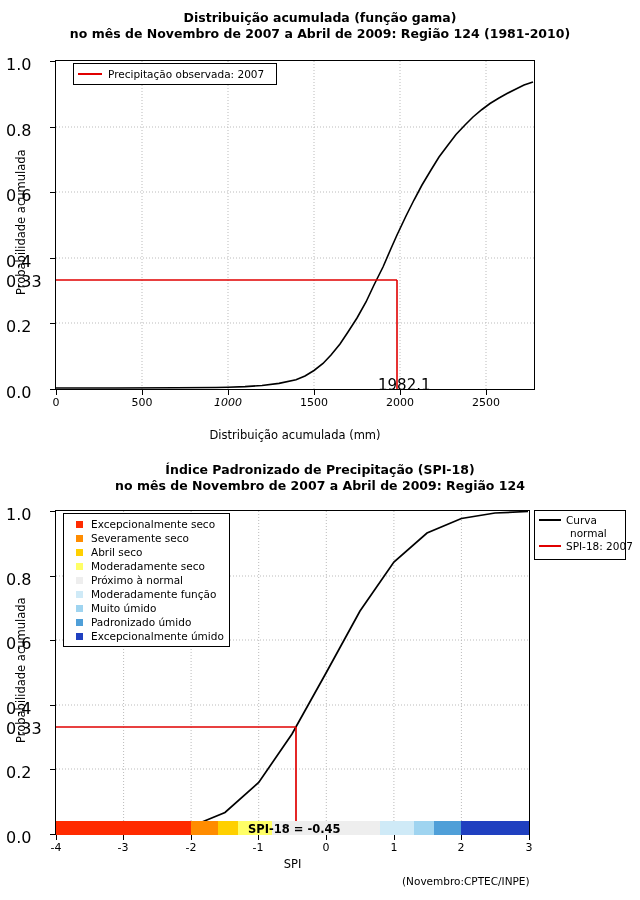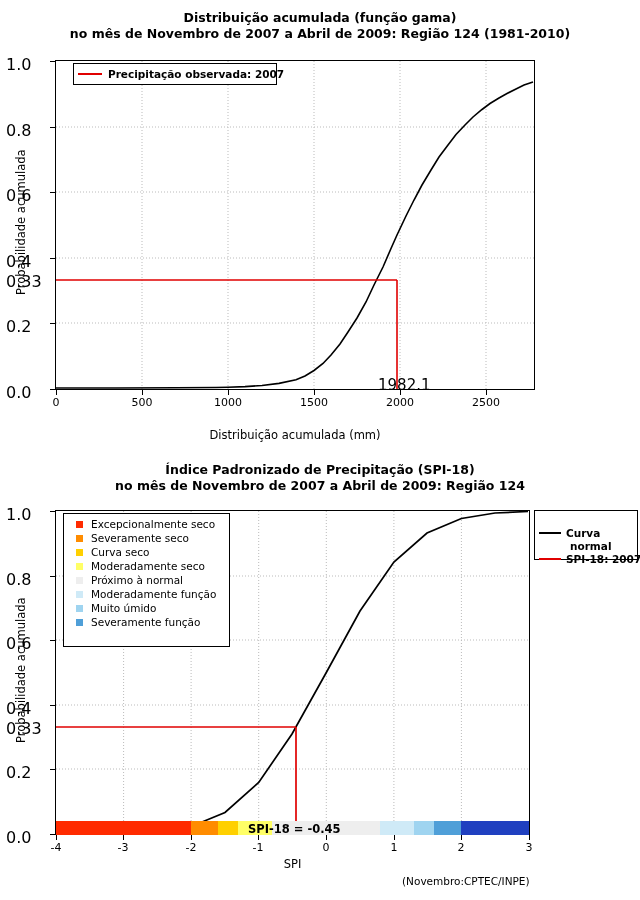--- a/index.html
+++ b/index.html
@@ -156,21 +156,21 @@
         <line x1="0" y1="66" x2="478" y2="66"></line>
       </g>
 
       <path d="M0,327 L60,327 L120,326.8 L160,326.5 L172,326.2 L189,325.6 L206,324.5 L223,322.4 L240,318.8 L249,315 L258,309.5 L267,302.5 L275,294 L284,283 L292,271 L301,257 L310,241 L318,224 L327,206 L335,187.5 L341,174 L350,155 L358,139 L366,124 L375,109 L383,96 L392,84 L400,73.5 L409,64 L417,56 L426,48.5 L434,42.5 L443,37 L451,32.5 L460,28 L468,24 L477,21" fill="none" stroke="#000000" stroke-width="1.6"></path>
 
       <line x1="0" y1="219" x2="341" y2="219" stroke="#e00000" stroke-width="1.6"></line>
       <line x1="341" y1="219" x2="341" y2="328" stroke="#e00000" stroke-width="1.6"></line>
     </svg>
   </div>
 
-  <div class="legend-box" style="left:73px; top:63px; width:204px; height:22px;font-weight:bold;">
+  <div class="legend-box" style="left:73px; top:63px; width:204px; height:22px;">
     <div class="legend-row" style="height:20px;">
       <span class="legend-swatch-line" style="background:#e00000;"></span>
       <span class="legend-label">Precipitação observada: 2007</span>
     </div>
   </div>
 
   <div class="tick-mark-y" style="left:50px; top:389px;"></div>
   <div class="tick-mark-y" style="left:50px; top:323px;"></div>
   <div class="tick-mark-y" style="left:50px; top:258px;"></div>
   <div class="tick-mark-y" style="left:50px; top:192px;"></div>
@@ -188,21 +188,21 @@
 
   <div class="tick-mark-x" style="left:56px; top:390px;"></div>
   <div class="tick-mark-x" style="left:142px; top:390px;"></div>
   <div class="tick-mark-x" style="left:228px; top:390px;"></div>
   <div class="tick-mark-x" style="left:314px; top:390px;"></div>
   <div class="tick-mark-x" style="left:400px; top:390px;"></div>
   <div class="tick-mark-x" style="left:486px; top:390px;"></div>
 
   <div class="tick-label-x" style="left:26px; top:396px;">0</div>
   <div class="tick-label-x" style="left:112px; top:396px;">500</div>
-  <div class="tick-label-x" style="left:198px; top:396px;">1000</div>
+  <div class="tick-label-x" style="left:198px; top:396px;font-style:italic;">1000</div>
   <div class="tick-label-x" style="left:284px; top:396px;">1500</div>
   <div class="tick-label-x" style="left:370px; top:396px;">2000</div>
   <div class="tick-label-x" style="left:456px; top:396px;">2500</div>
 
   <div class="annot" style="left:378px; top:376px;">1982.1</div>
 
   <div class="axis-label" style="left:55px; top:428px; width:480px;">Distribuição acumulada (mm)</div>
   <div class="y-axis-label" style="left:14px; top:295px;">Probabilidade acumulada</div>
 </div>
 
@@ -241,45 +241,49 @@
     <div class="legend-row">
       <span class="legend-swatch-dot" style="background:#ff2b00;"></span>
       <span class="legend-label">Excepcionalmente seco</span>
     </div>
     <div class="legend-row">
       <span class="legend-swatch-dot" style="background:#ff8c00;"></span>
       <span class="legend-label">Severamente seco</span>
     </div>
     <div class="legend-row">
       <span class="legend-swatch-dot" style="background:#ffd000;"></span>
-      <span class="legend-label">Curva seco</span>
+      <span class="legend-label">Abril seco</span>
     </div>
     <div class="legend-row">
       <span class="legend-swatch-dot" style="background:#ffff66;"></span>
       <span class="legend-label">Moderadamente seco</span>
     </div>
     <div class="legend-row">
       <span class="legend-swatch-dot" style="background:#eeeeee;"></span>
       <span class="legend-label">Próximo à normal</span>
     </div>
     <div class="legend-row">
       <span class="legend-swatch-dot" style="background:#cfeaf7;"></span>
       <span class="legend-label">Moderadamente função</span>
     </div>
     <div class="legend-row">
       <span class="legend-swatch-dot" style="background:#9fd4f0;"></span>
       <span class="legend-label">Muito úmido</span>
     </div>
     <div class="legend-row">
       <span class="legend-swatch-dot" style="background:#4f9fd8;"></span>
-      <span class="legend-label">Severamente função</span>
-    </div>
-  </div>
-
-  <div class="legend-box" style="left:534px; top:60px; width:104px; height:50px; padding-top:15px;font-weight:bold;">
+      <span class="legend-label">Padronizado úmido</span>
+    </div>
+    <div class="legend-row">
+      <span class="legend-swatch-dot" style="background:#2040c0;"></span>
+      <span class="legend-label">Excepcionalmente úmido</span>
+    </div>
+  </div>
+
+  <div class="legend-box" style="left:534px; top:60px; width:92px; height:50px; padding-top:2px;">
     <div class="legend-row" style="height:13px;">
       <span class="legend-swatch-line" style="background:#000000; width:22px; margin-right:5px;"></span>
       <span class="legend-label">Curva</span>
     </div>
     <div class="legend-row" style="height:13px; padding-left:35px;">
       <span class="legend-label">normal</span>
     </div>
     <div class="legend-row" style="height:13px;">
       <span class="legend-swatch-line" style="background:#e00000; width:22px; margin-right:5px;"></span>
       <span class="legend-label">SPI-18: 2007</span>

